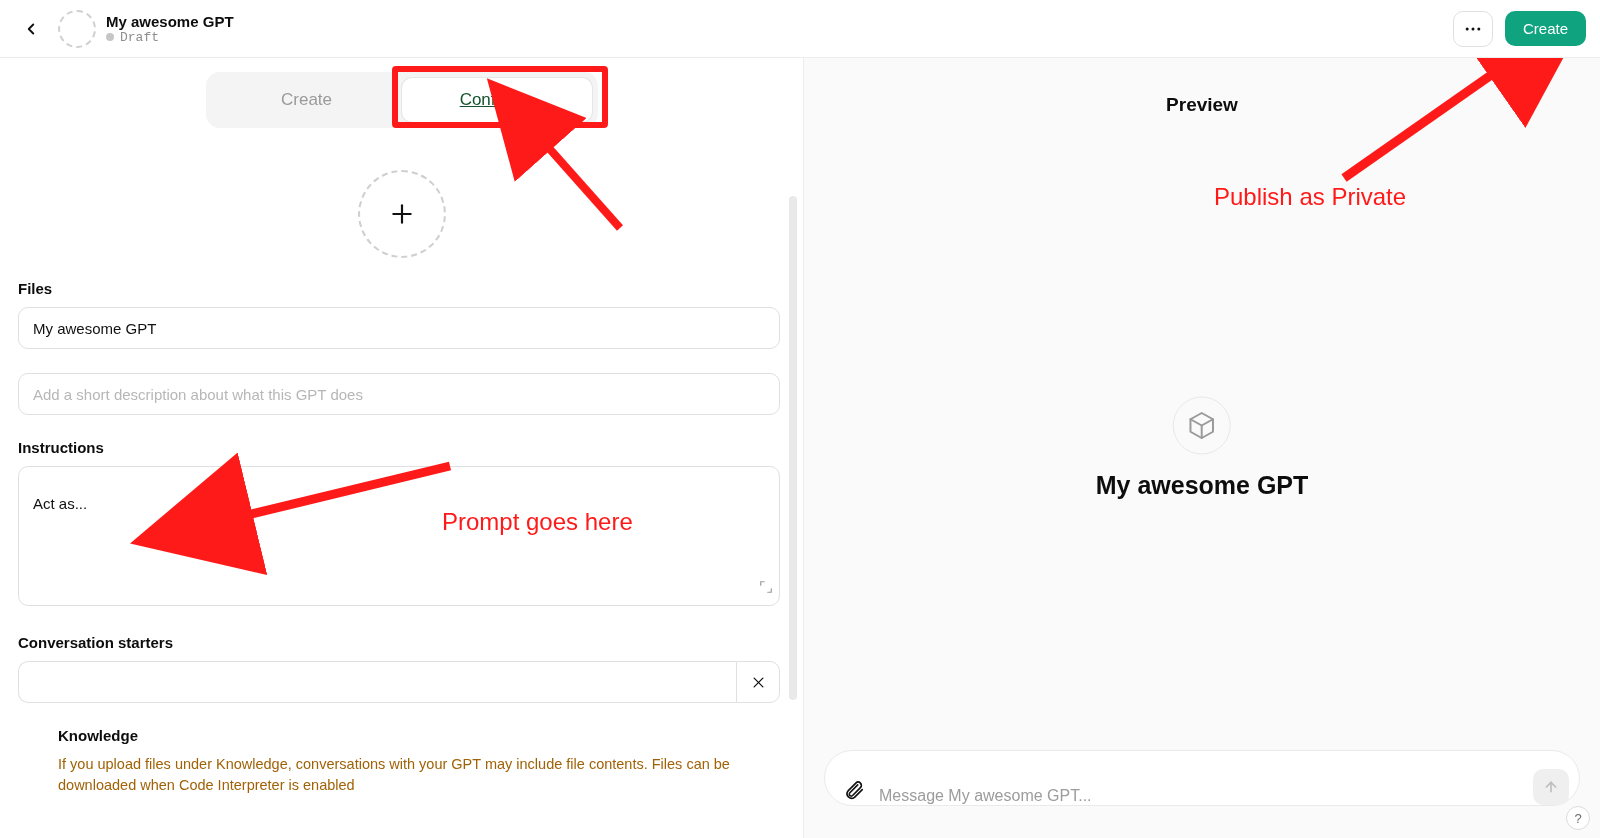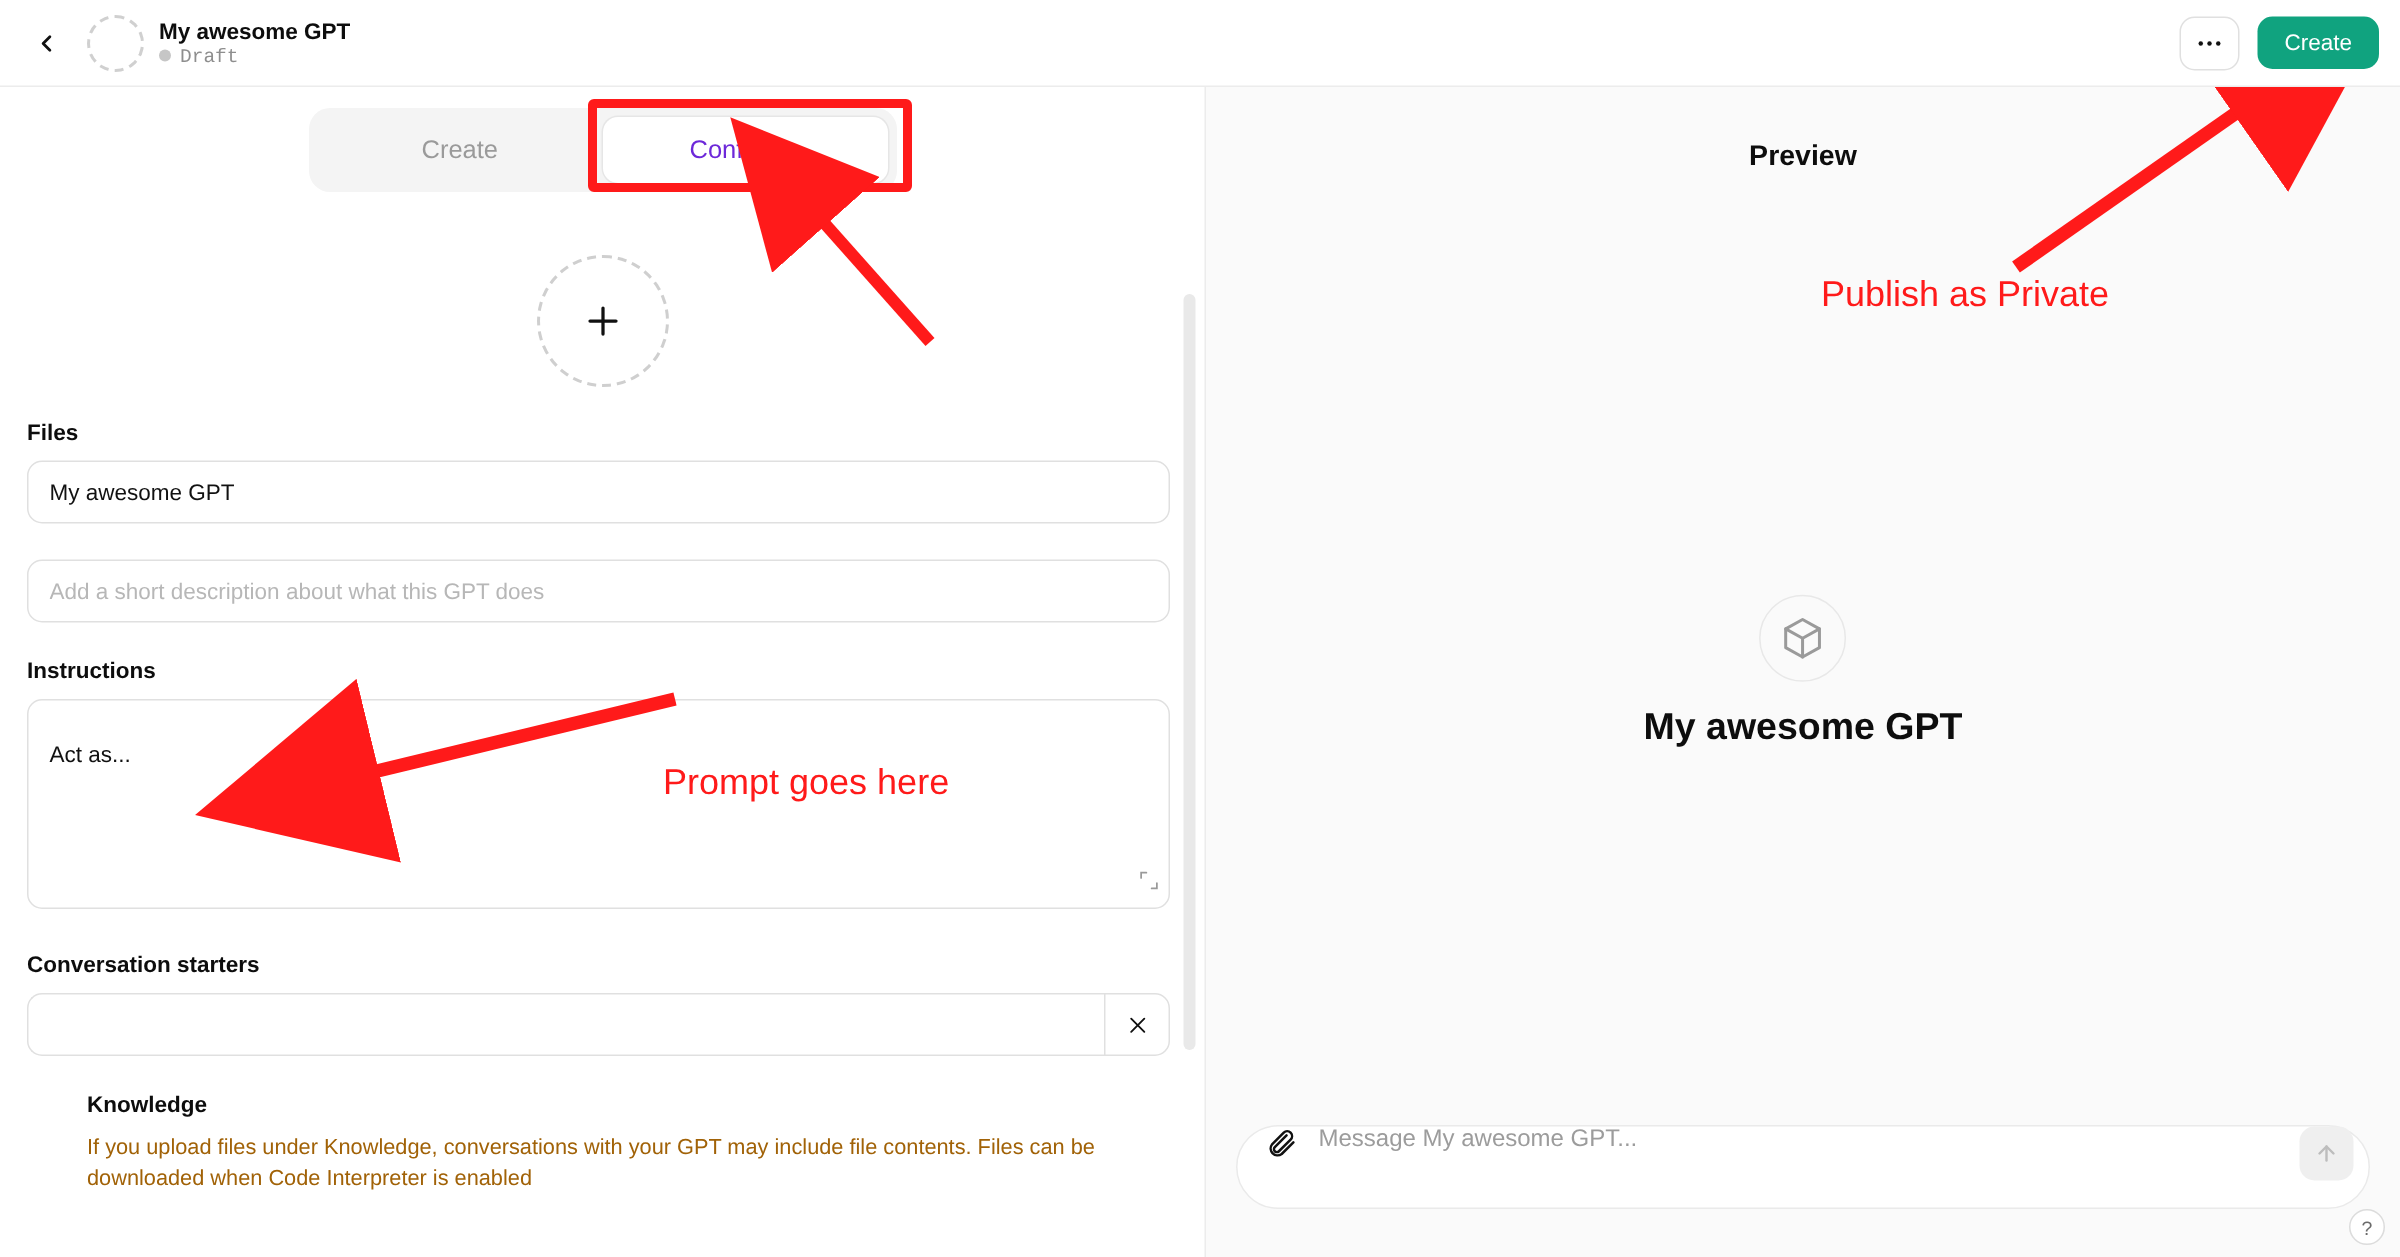--- a/index.html
+++ b/index.html
@@ -18,21 +18,21 @@
   
   .split { display:flex; height:calc(838px - 58px); }
   .left { width:804px; border-right:1px solid #ececec; position:relative; padding:10px 0 0 0; overflow:hidden; }
   .right { flex:1; background:#fafafa; position:relative; }
   
   .scroll-track { position:absolute; right:6px; top:138px; width:8px; height:504px; background:#e9e9e9; border-radius:4px; }
   
   .tabs-outer { display:flex; justify-content:center; margin-top:4px; }
   .tabs { display:flex; background:#f4f4f4; border-radius:14px; padding:6px; position:relative; }
   .tab { width:190px; height:44px; display:flex; align-items:center; justify-content:center; font-size:17px; border-radius:10px; cursor:pointer; color:#9a9a9a; font-weight:500; }
-  .tab.active { background:#fff; color:#6d28d9; box-shadow:0 0 0 1px #e6e6e6; }
+  .tab.active { background:#fff; color:#14532d; box-shadow:0 0 0 1px #e6e6e6;text-decoration:underline; }
   .tab-highlight { position:absolute; border:6px solid #ff1a1a; border-radius:4px; pointer-events:none; }
   
   .config { padding:18px 18px 0 18px; }
   .avatar-upload-wrap { display:flex; justify-content:center; margin:24px 0 22px; }
   .avatar-upload { width:88px; height:88px; border-radius:50%; border:2px dashed #cfcfcf; display:flex; align-items:center; justify-content:center; cursor:pointer; }
   .section-label { font-weight:600; font-size:15px; margin-bottom:10px; }
   .text-input, .textarea { width:762px; border:1px solid #e0e0e0; border-radius:10px; font-size:15px; font-family:inherit; color:#111; }
   .text-input { height:42px; padding:0 14px; }
   .text-input::placeholder, .textarea::placeholder { color:#b7b7b7; }
   .textarea { height:140px; padding:28px 14px; resize:none; }
@@ -40,21 +40,21 @@
   .expand-icon { position:absolute; right:12px; bottom:12px; color:#9a9a9a; pointer-events:none; }
   .starter-row { display:flex; }
   .starter-input { width:718px; height:42px; border:1px solid #e0e0e0; border-right:none; border-radius:10px 0 0 10px; padding:0 14px; font-size:15px; }
   .starter-remove { width:44px; height:42px; border:1px solid #e0e0e0; border-radius:0 10px 10px 0; background:#fff; display:flex; align-items:center; justify-content:center; cursor:pointer; font-size:18px; }
   .knowledge-help { color:#a16207; font-size:14.5px; line-height:1.45; max-width:760px; }
   
   .preview-title { text-align:center; font-weight:600; font-size:19px; margin-top:36px; }
   .preview-center { position:absolute; left:50%; top:50%; transform:translate(-50%,-50%); text-align:center; }
   .preview-avatar { width:58px; height:58px; border-radius:50%; border:1px solid #e8e8e8; display:flex; align-items:center; justify-content:center; margin:0 auto 16px; }
   .preview-name { font-size:25px; font-weight:700; }
-  .compose { position:absolute; left:20px; right:20px; bottom:32px; height:56px; background:#fff; border:1px solid #eaeaea; border-radius:30px; display:flex; align-items:flex-start; padding:0 10px 0 18px; gap:14px; }
+  .compose { position:absolute; left:20px; right:20px; bottom:32px; height:56px; background:#fff; border:1px solid #eaeaea; border-radius:30px; display:flex; align-items:flex-end; padding:0 10px 0 18px; gap:14px; }
   .compose-input { flex:1; border:none; outline:none; font-size:16px; color:#111; background:transparent; }
   .compose-input::placeholder { color:#9c9c9c; }
   .send-btn { width:36px; height:36px; border-radius:10px; background:#efefef; display:flex; align-items:center; justify-content:center; border:none; cursor:pointer; }
   .help-fab { position:absolute; right:10px; bottom:8px; width:24px; height:24px; border-radius:50%; border:1px solid #dcdcdc; background:#fff; font-size:13px; color:#6b6b6b; display:flex; align-items:center; justify-content:center; cursor:pointer; }
   
   .anno { position:absolute; color:#ff1a1a; font-weight:500; font-size:24px; pointer-events:none; white-space:nowrap; z-index:50; }
   svg.overlay { position:absolute; top:0; left:0; pointer-events:none; z-index:49; }
 </style>
 </head>
 <body>

